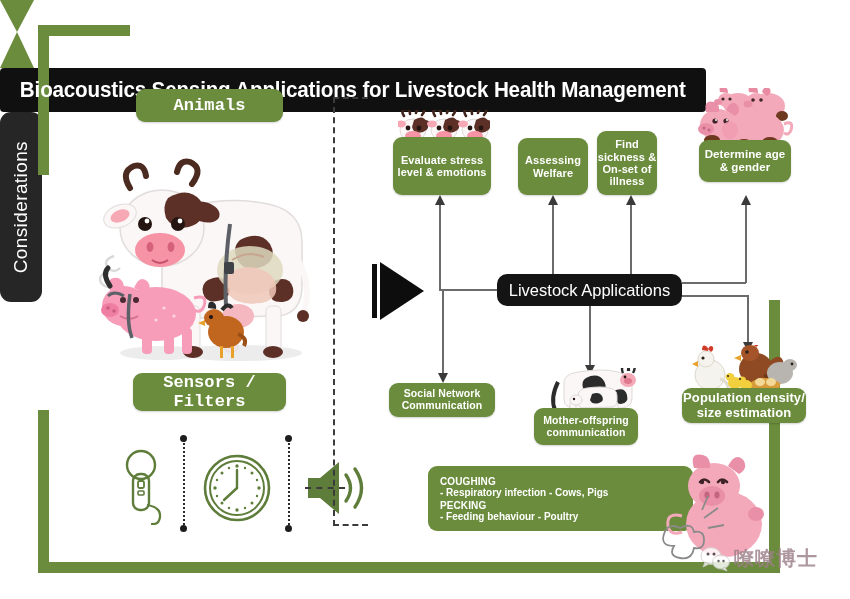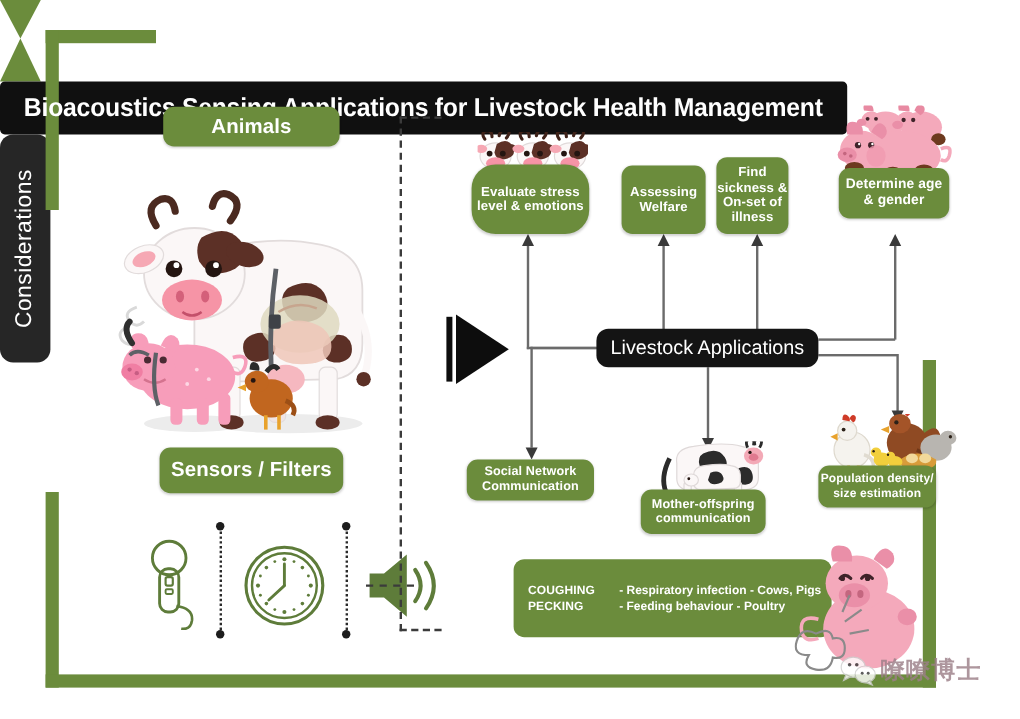--- a/index.html
+++ b/index.html
@@ -52,53 +52,53 @@
       background:#262626;border-radius:11px;
       display:flex;align-items:center;justify-content:center;}
   #considerations .t{color:#fff;font-size:19px;font-weight:normal;
       writing-mode:vertical-rl;transform:rotate(180deg);
       letter-spacing:.4px;white-space:nowrap;
       font-family:"Liberation Sans Narrow","Liberation Sans",sans-serif;}
 
   
   #animals-box{left:136px;top:89px;width:147px;height:33px;font-size:17px;}
   #sensors-box{left:133px;top:373px;width:153px;height:38px;font-size:17px;}
-  #animals-box .t,#sensors-box .t{font-family:Liberation Sans, sans-serif;}
+  #animals-box .t,#sensors-box .t{font-family:Liberation Mono, monospace;}
 
   
   #dash-bracket{position:absolute;left:333px;top:97px;width:33px;height:425px;
       border:2px dashed #3b3b3b;border-right:none;}
 
   
   #tri-bar{position:absolute;left:372px;top:264px;width:5px;height:54px;background:#0d0d0d;}
   #tri-head{position:absolute;left:380px;top:262px;width:0;height:0;
       border-top:29px solid transparent;border-bottom:29px solid transparent;
       border-left:44px solid #0d0d0d;}
 
   
   #hub{left:497px;top:274px;width:185px;height:32px;font-size:16.5px;
        font-family:"Liberation Sans Narrow","Liberation Sans",sans-serif;font-weight:normal;}
 
   
-  #box-evaluate{left:393px;top:137px;width:92px;height:58px;font-size:11px;padding:0 3px;border-radius:20px;}
+  #box-evaluate{left:393px;top:137px;width:92px;height:58px;font-size:11px;padding:0 3px;}
   #box-welfare{left:518px;top:138px;width:70px;height:57px;font-size:11px;}
   #box-sickness{left:597px;top:131px;width:60px;height:64px;font-size:11px;}
   #box-age{left:699px;top:140px;width:92px;height:42px;font-size:11.5px;}
 
   
   #box-social{left:389px;top:383px;width:106px;height:34px;font-size:10.5px;}
   #box-mother{left:534px;top:408px;width:104px;height:37px;font-size:10.5px;}
-  #box-population{left:682px;top:388px;width:98px;height:35px;font-size:10px;}
+  #box-population{left:682px;top:388px;width:124px;height:35px;font-size:13px;}
 
   
   #legend{position:absolute;left:428px;top:466px;width:265px;height:65px;
      background:#6b8c3c;border-radius:9px;padding:7px 12px;box-sizing:border-box;
      display:flex;flex-direction:column;justify-content:center;gap:2px;}
   #legend .row{display:flex;align-items:baseline;color:#fff;
-     font-size:10px;font-weight:bold;white-space:nowrap;}
+     font-size:10px;font-weight:bold;white-space:nowrap;flex-direction:column;}
   #legend .k{width:76px;flex:none;letter-spacing:.1px;}
   #legend .v{}
 
   
   #sensor-row{position:absolute;left:120px;top:437px;width:230px;height:95px;}
   .dotsep{position:absolute;top:3px;height:88px;width:0;
           border-left:2px dotted #2a2a2a;}
   .dotcap{position:absolute;width:7px;height:7px;border-radius:50%;background:#1d1d1d;}
   #dash-right{position:absolute;left:305px;top:487px;width:40px;height:0;
       border-top:2px dashed #3b3b3b;}

